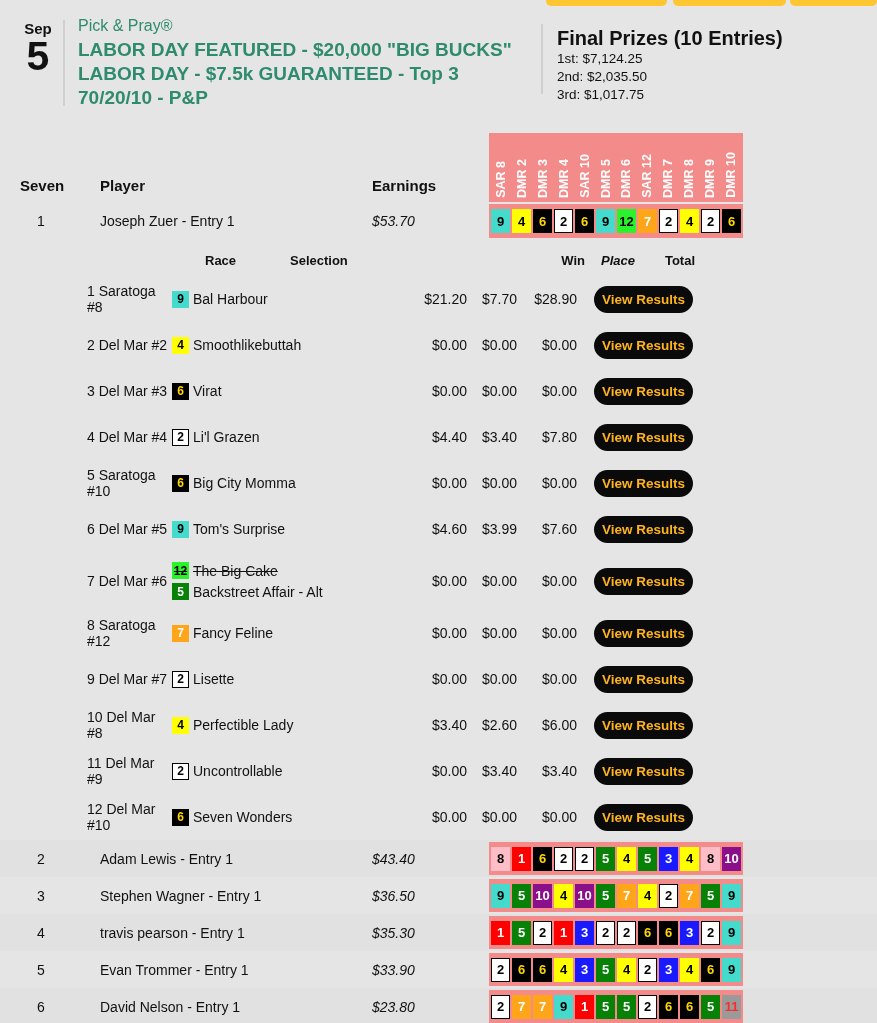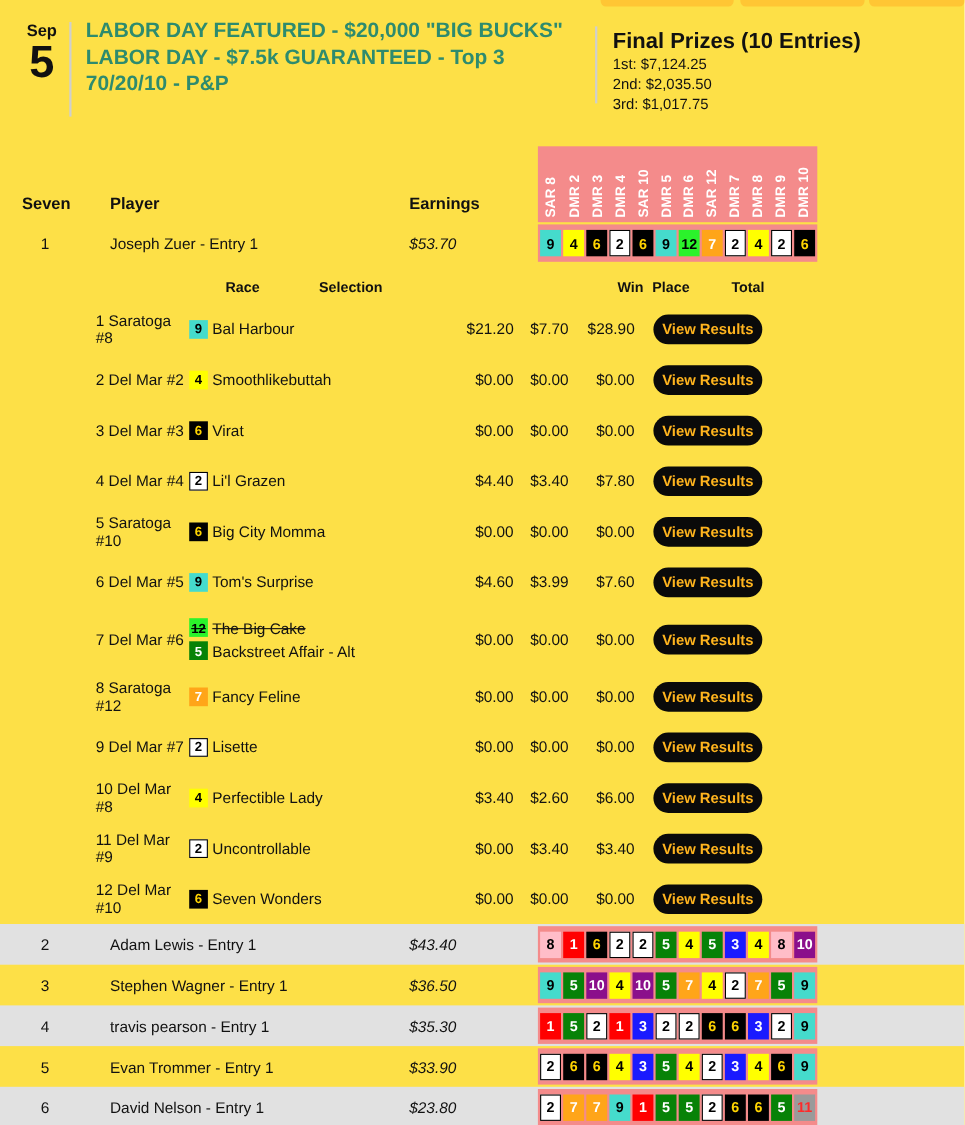--- a/index.html
+++ b/index.html
@@ -1,18 +1,18 @@
 <!DOCTYPE html>
 <html><head>
 <meta charset="utf-8">
 <style>
   * { margin:0; padding:0; box-sizing:border-box; }
   html,body { background:#fff; }
   body { font-family:"Liberation Sans", sans-serif; color:#111; }
-  .page { position:relative; width:877px; height:1023px; background:#fde047; overflow:hidden; }
+  .page { position:relative; width:877px; height:1023px; background:#e5e5e5; overflow:hidden; }
 
   
   .cutoff-btn { position:absolute; top:0; height:6px; border-radius:0 0 5px 5px; border:none; cursor:pointer; }
 
   
   .header { position:relative; height:133px; }
   .date-block { position:absolute; left:14px; top:20px; width:48px; text-align:center; }
   .date-month { font-size:15px; font-weight:bold; }
   .date-day { font-size:41px; font-weight:bold; line-height:1.0; margin-top:-1px; }
   .vdiv { position:absolute; width:2px; background:#CFCFCF; }
@@ -48,21 +48,21 @@
   .chip.big { width:19px; height:24px; font-size:13px; flex:0 0 19px; }
   .chip.small { width:17px; height:17px; font-size:12px; flex:0 0 17px; }
   .struck { text-decoration:line-through; }
 
   
   .detail-head { position:relative; height:36px; }
   .dh { position:absolute; bottom:8px; font-size:13px; font-weight:bold; }
   .dh-race { left:205px; }
   .dh-sel { left:290px; }
   .dh-win { left:525px; width:60px; text-align:right; }
-  .dh-place { left:585px; width:50px; text-align:center; }
+  .dh-place { left:585px; width:50px; text-align:right;font-style:italic; }
   .dh-total { left:635px; width:60px; text-align:right; }
   .d-row { display:flex; align-items:center; height:46px; }
   .d-row.double { height:58px; }
   .d-race { margin-left:87px; width:85px; font-size:14px; flex:0 0 85px; }
   .d-sel { width:235px; flex:0 0 235px; display:flex; flex-direction:column; gap:4px; }
   .sel-line { display:flex; align-items:center; gap:4px; font-size:14px; }
   .d-money { font-size:14px; text-align:right; }
   .d-win { width:60px; flex:0 0 60px; }
   .d-place { width:50px; flex:0 0 50px; }
   .d-total { width:60px; flex:0 0 60px; }
@@ -79,20 +79,21 @@
       <button class="cutoff-btn" style="left: 790px; width: 87px; background: rgb(255, 198, 52);"></button>
     </div>
 
   <div class="header">
     <div class="date-block">
       <div class="date-month">Sep</div>
       <div class="date-day">5</div>
     </div>
     <div class="vdiv vdiv1"></div>
     <div class="title-block">
+      <div class="brand" style="color: rgb(46, 139, 110);">Pick &amp; Pray®</div>
       <div class="contest-title" style="color: rgb(46, 139, 110);">LABOR DAY FEATURED - $20,000 "BIG BUCKS" LABOR DAY - $7.5k GUARANTEED - Top 3 70/20/10 - P&amp;P</div>
     </div>
     <div class="vdiv vdiv2"></div>
     <div class="prizes">
       <h2>Final Prizes (10 Entries)</h2>
       <div id="prize-lines">
           <div class="prize-line">1st: $7,124.25</div>
           <div class="prize-line">2nd: $2,035.50</div>
           <div class="prize-line">3rd: $1,017.75</div>
         </div>

